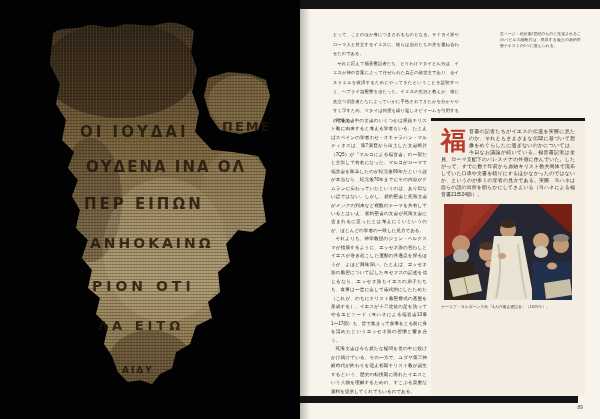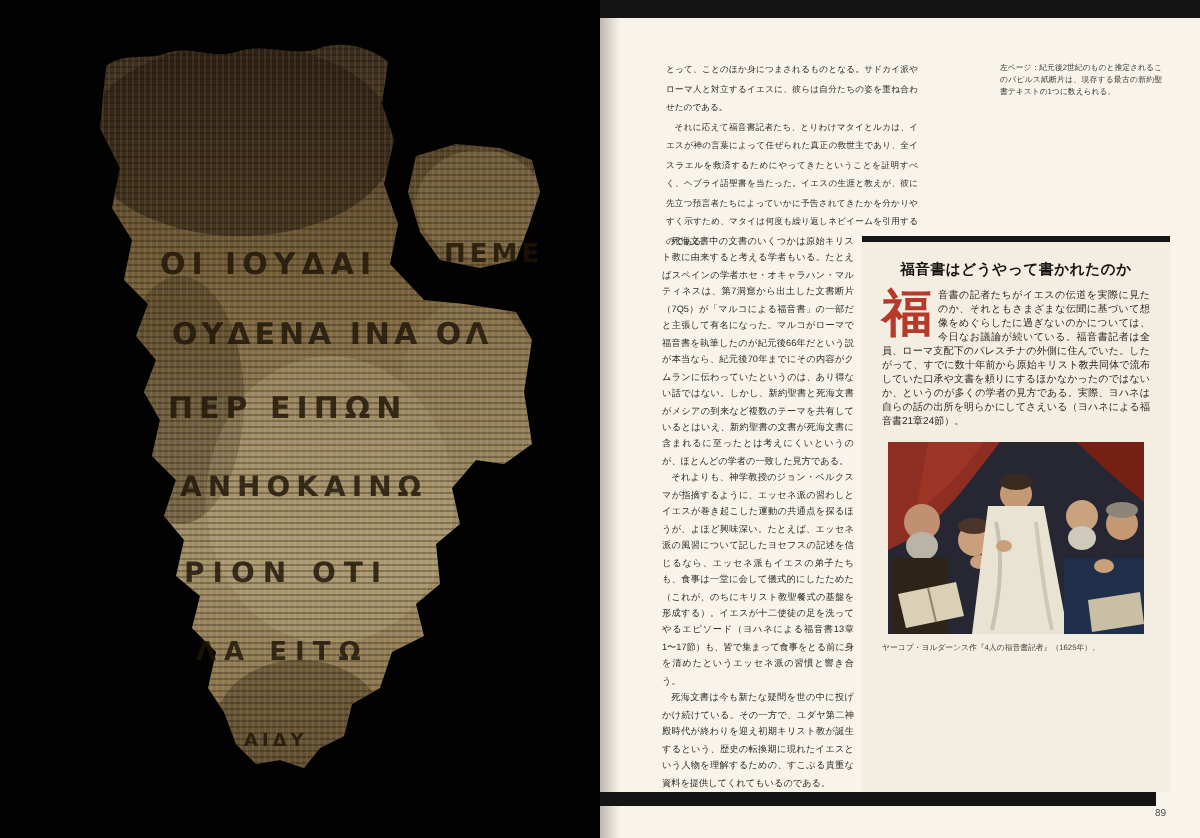--- a/index.html
+++ b/index.html
@@ -130,21 +130,20 @@
 
     <div class="col col-narrow">
       <p>死海文書中の文書のいくつかは原始キリスト教に由来すると考える学者もいる。たとえばスペインの学者ホセ・オキャラハン・マルティネスは、第7洞窟から出土した文書断片（7Q5）が「マルコによる福音書」の一部だと主張して有名になった。マルコがローマで福音書を執筆したのが紀元後66年だという説が本当なら、紀元後70年までにその内容がクムランに伝わっていたというのは、あり得ない話ではない。しかし、新約聖書と死海文書がメシアの到来など複数のテーマを共有しているとはいえ、新約聖書の文書が死海文書に含まれるに至ったとは考えにくいというのが、ほとんどの学者の一致した見方である。</p>
       <p>それよりも、神学教授のジョン・ベルクスマが指摘するように、エッセネ派の習わしとイエスが巻き起こした運動の共通点を探るほうが、よほど興味深い。たとえば、エッセネ派の風習について記したヨセフスの記述を信じるなら、エッセネ派もイエスの弟子たちも、食事は一堂に会して儀式的にしたためた（これが、のちにキリスト教聖餐式の基盤を形成する）。イエスが十二使徒の足を洗ってやるエピソード（ヨハネによる福音書13章1〜17節）も、皆で集まって食事をとる前に身を清めたというエッセネ派の習慣と響き合う。</p>
       <p>死海文書は今も新たな疑問を世の中に投げかけ続けている。その一方で、ユダヤ第二神殿時代が終わりを迎え初期キリスト教が誕生するという、歴史の転換期に現れたイエスという人物を理解するための、すこぶる貴重な資料を提供してくれてもいるのである。</p>
     </div>
 
     <div class="margin-note">左ページ：紀元後2世紀のものと推定されるこのパピルス紙断片は、現存する最古の新約聖書テキストの1つに数えられる。</div>
 
     <div class="sidebar-box">
-      <div class="sidebar-title">福音書はどうやって書かれたのか</div>
       <div class="sidebar-body">
         <span class="dropcap">福</span><span>音書の記者たちがイエスの伝道を実際に見たのか、それともさまざまな伝聞に基づいて想像をめぐらしたに過ぎないのかについては、今日なお議論が続いている。福音書記者は全員、ローマ支配下のパレスチナの外側に住んでいた。したがって、すでに数十年前から原始キリスト教共同体で流布していた口承や文書を頼りにするほかなかったのではないか、というのが多くの学者の見方である。実際、ヨハネは自らの話の出所を明らかにしてさえいる（ヨハネによる福音書21章24節）。</span>
       </div>
 
       <svg class="painting" width="128" height="96" viewBox="0 0 128 96">
         <rect x="0" y="0" width="128" height="96" fill="#262733"></rect>
 
         <path d="M0,0 L56,0 C42,18 30,36 12,48 L0,54 Z" fill="#8e2d22"></path>
         <path d="M94,0 L128,0 L128,30 C113,18 103,8 94,0 Z" fill="#762014"></path>
         <path d="M20,0 L48,0 C38,14 28,26 14,34 Z" fill="#a53a2a" opacity="0.6"></path>

